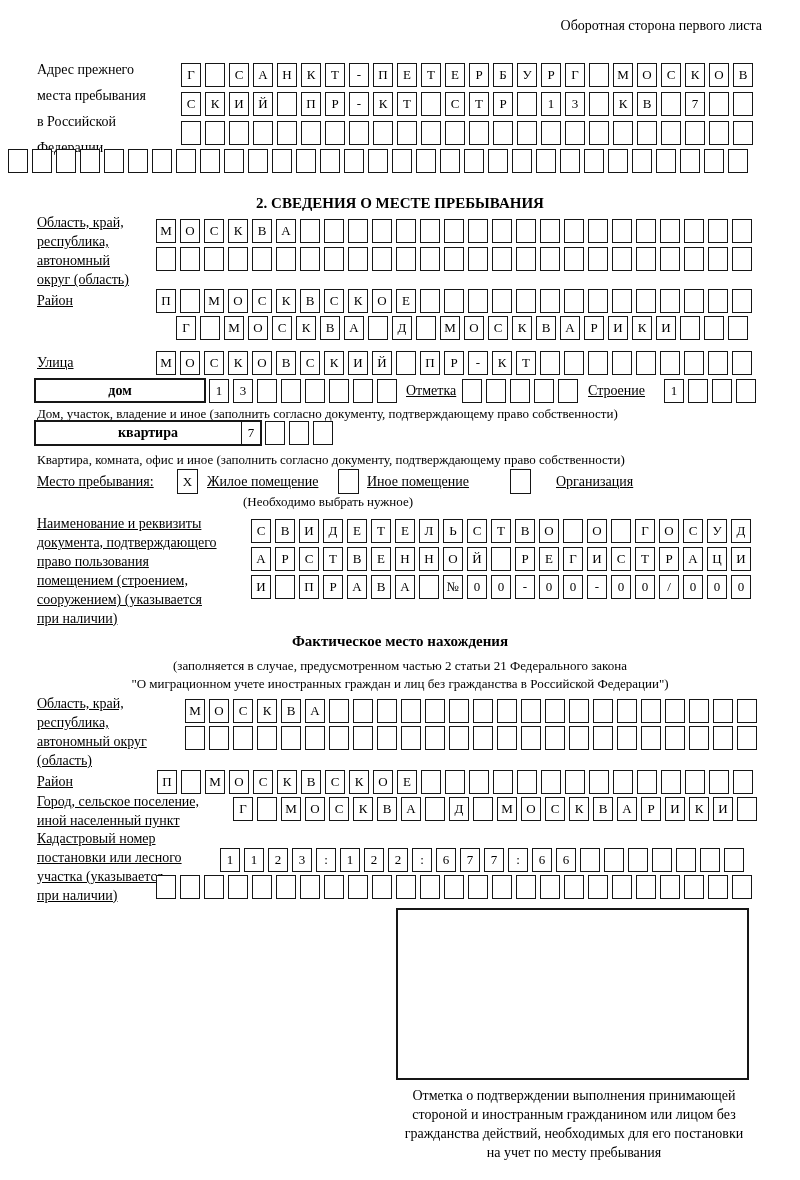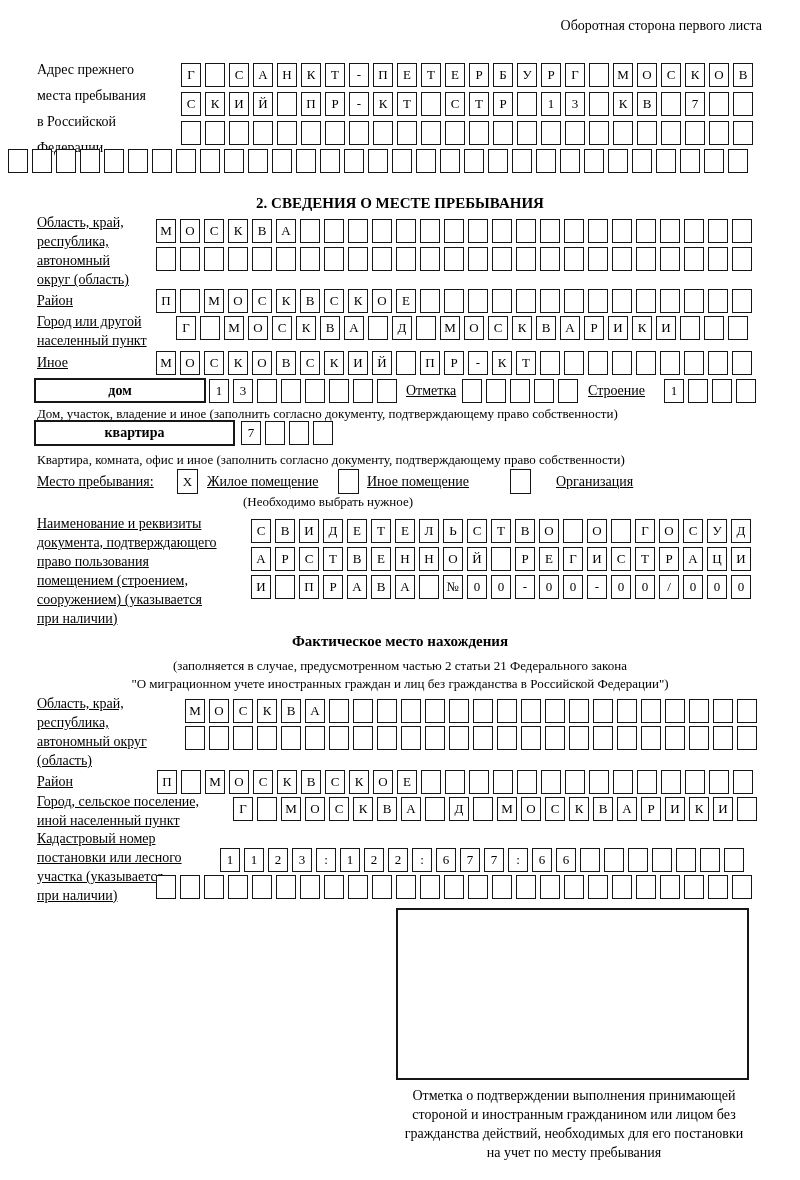--- a/index.html
+++ b/index.html
@@ -238,22 +238,20 @@
       <span class="cell"></span>
       <span class="cell"></span>
       <span class="cell"></span>
       <span class="cell"></span>
       <span class="cell"></span>
       <span class="cell"></span>
       <span class="cell"></span>
       <span class="cell"></span>
     </div>
 
-  <div class="abs lbl" style="left:37px; top:312px;">Город или другой
-населенный пункт</div>
   <div class="cells" style="left:176px; top:316px;">
       <span class="cell">Г</span>
       <span class="cell"></span>
       <span class="cell">М</span>
       <span class="cell">О</span>
       <span class="cell">С</span>
       <span class="cell">К</span>
       <span class="cell">В</span>
       <span class="cell">А</span>
       <span class="cell"></span>
@@ -267,21 +265,21 @@
       <span class="cell">А</span>
       <span class="cell">Р</span>
       <span class="cell">И</span>
       <span class="cell">К</span>
       <span class="cell">И</span>
       <span class="cell"></span>
       <span class="cell"></span>
       <span class="cell"></span>
     </div>
 
-  <div class="abs lbl" style="left:37px; top:353px;">Иное</div>
+  <div class="abs lbl" style="left:37px; top:353px;">Улица</div>
   <div class="cells" style="left:156px; top:351px;">
       <span class="cell">М</span>
       <span class="cell">О</span>
       <span class="cell">С</span>
       <span class="cell">К</span>
       <span class="cell">О</span>
       <span class="cell">В</span>
       <span class="cell">С</span>
       <span class="cell">К</span>
       <span class="cell">И</span>
@@ -324,21 +322,21 @@
     </div>
   <div class="abs lbl" style="left:588px; top:381px;">Строение</div>
   <div class="cells" style="left:664px; top:379px;">
       <span class="cell">1</span>
       <span class="cell"></span>
       <span class="cell"></span>
       <span class="cell"></span>
     </div>
   <div class="abs note" style="left:37px; top:406px;">Дом, участок, владение и иное (заполнить согласно документу, подтверждающему право собственности)</div>
 
-  <div class="fieldbox" style="left:34px; top:420px; width:201px; height:26px;">квартира</div>
+  <div class="fieldbox" style="left:34px; top:420px; width:228px; height:26px;">квартира</div>
   <div class="cells" style="left:241px; top:421px;">
       <span class="cell">7</span>
       <span class="cell"></span>
       <span class="cell"></span>
       <span class="cell"></span>
     </div>
   <div class="abs note" style="left:37px; top:452px;">Квартира, комната, офис и иное (заполнить согласно документу, подтверждающему право собственности)</div>
 
   <div class="abs lbl" style="left:37px; top:472px;">Место пребывания:</div>
   <span class="checkbox" style="left:177px; top:469px;">X</span>

